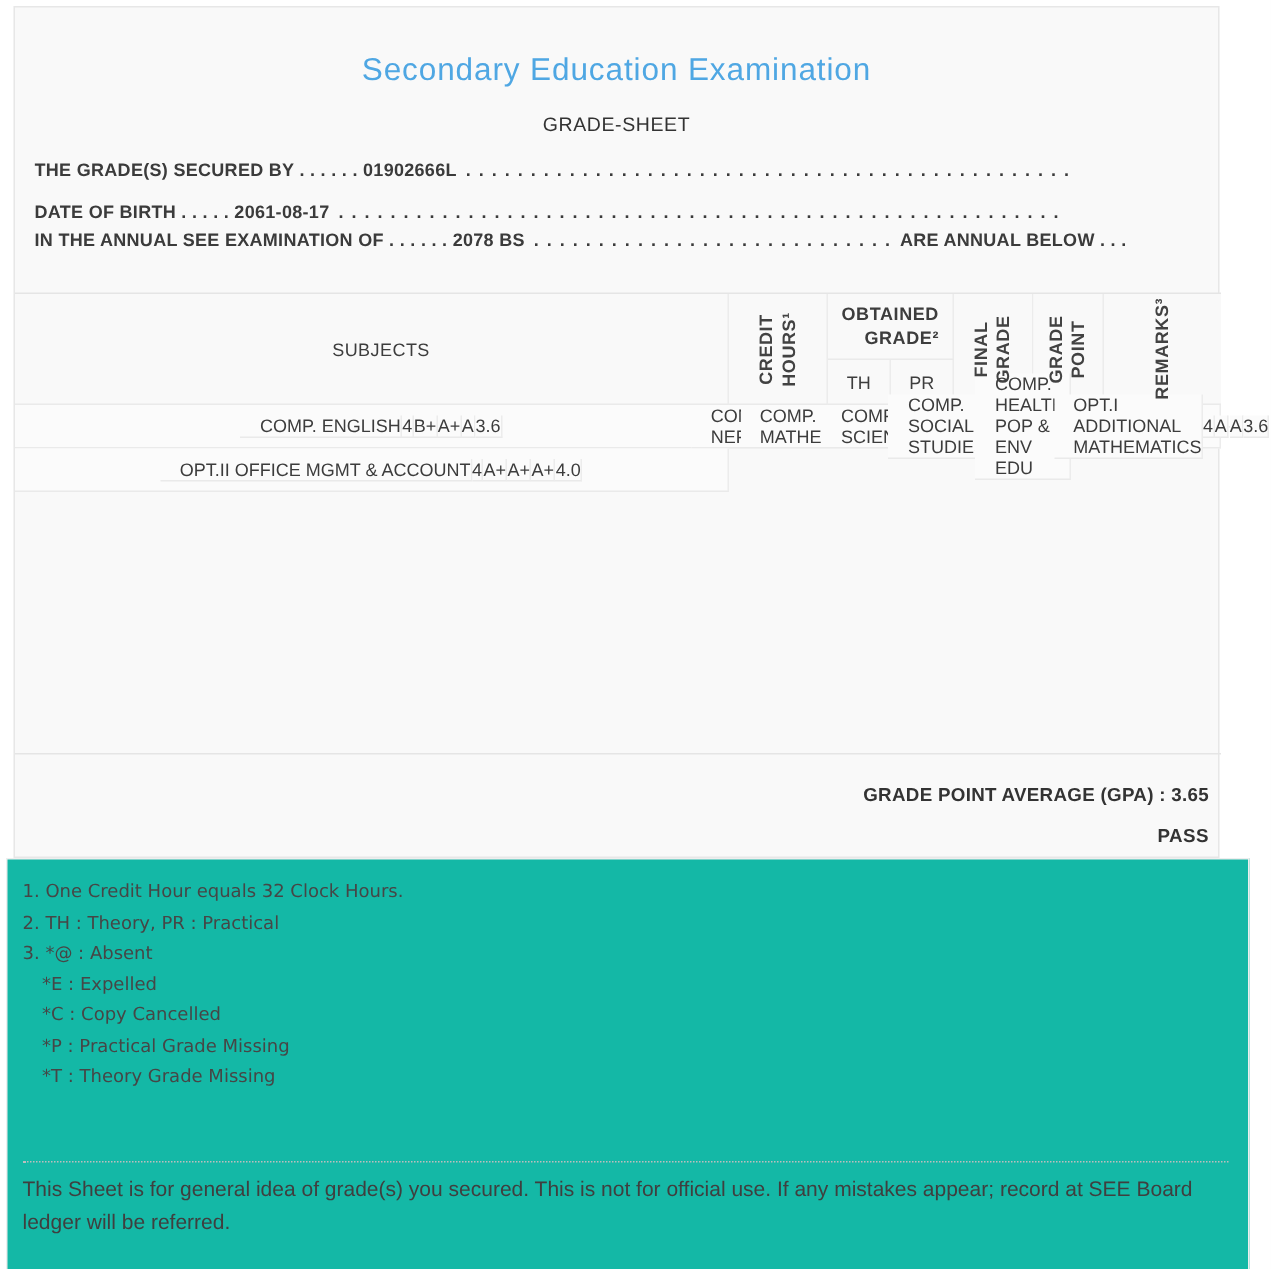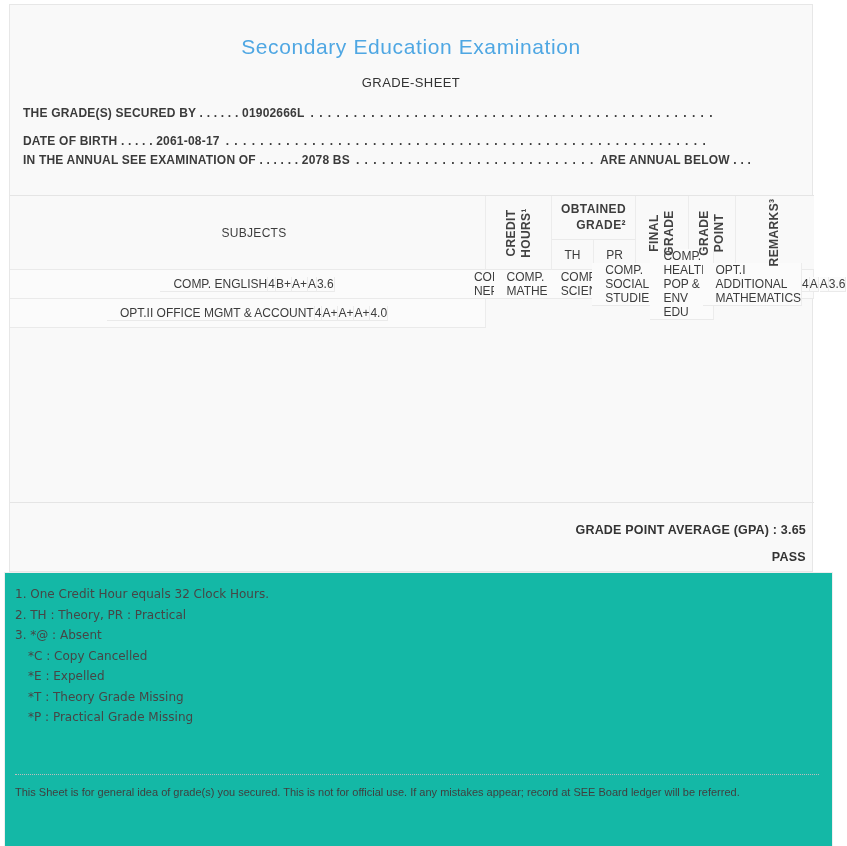--- a/index.html
+++ b/index.html
@@ -60,21 +60,21 @@
 
   
   .lower { position:absolute; left:4px; top:572px; width:829px; height:274px;
            background:#14b8a6; border:1px solid #eeeeee; border-bottom:none; }
   .footnotes { padding:11px 10px 0 10px; font-family:"DejaVu Sans", sans-serif;
                font-size:12px; color:#464646; }
   .footnotes .fn { line-height:20.5px; }
   .footnotes .indent { padding-left:13px; }
   .dotted-rule { border:none; border-top:1px dotted #bdbdbd; margin:46px 13px 0 10px; }
   .note-heading { margin:4px 10px 0 10px; font-size:13px; color:#3f3f3f; }
-  .note-body { margin:6px 16px 6px 10px; font-size:11px; line-height:22px; color:#3f3f3f; }
+  .note-body { margin:6px 16px 6px 10px; font-size:14px; line-height:22px; color:#3f3f3f; }
 </style>
 </head>
 <body>
 
 <div class="page">
 
   <div class="card">
     <div class="title">Secondary Education Examination</div>
     <div class="subtitle">GRADE-SHEET</div>
 
@@ -192,22 +192,22 @@
 
     <div class="gpa">GRADE POINT AVERAGE (GPA) : 3.65</div>
     <div class="pass">PASS</div>
   </div>
 
   <div class="lower">
     <div class="footnotes">
       <div class="fn">1. One Credit Hour equals 32 Clock Hours.</div>
       <div class="fn">2. TH : Theory, PR : Practical</div>
       <div class="fn">3. *@ : Absent</div>
+      <div class="fn indent">*E : Expelled</div>
       <div class="fn indent">*C : Copy Cancelled</div>
-      <div class="fn indent">*E : Expelled</div>
+      <div class="fn indent">*P : Practical Grade Missing</div>
       <div class="fn indent">*T : Theory Grade Missing</div>
-      <div class="fn indent">*P : Practical Grade Missing</div>
     </div>
     <hr class="dotted-rule">
     <div class="note-body">This Sheet is for general idea of grade(s) you secured. This is not for official use. If any mistakes appear; record at SEE Board ledger will be referred.</div>
   </div>
 
 </div>
 
 </body></html>

